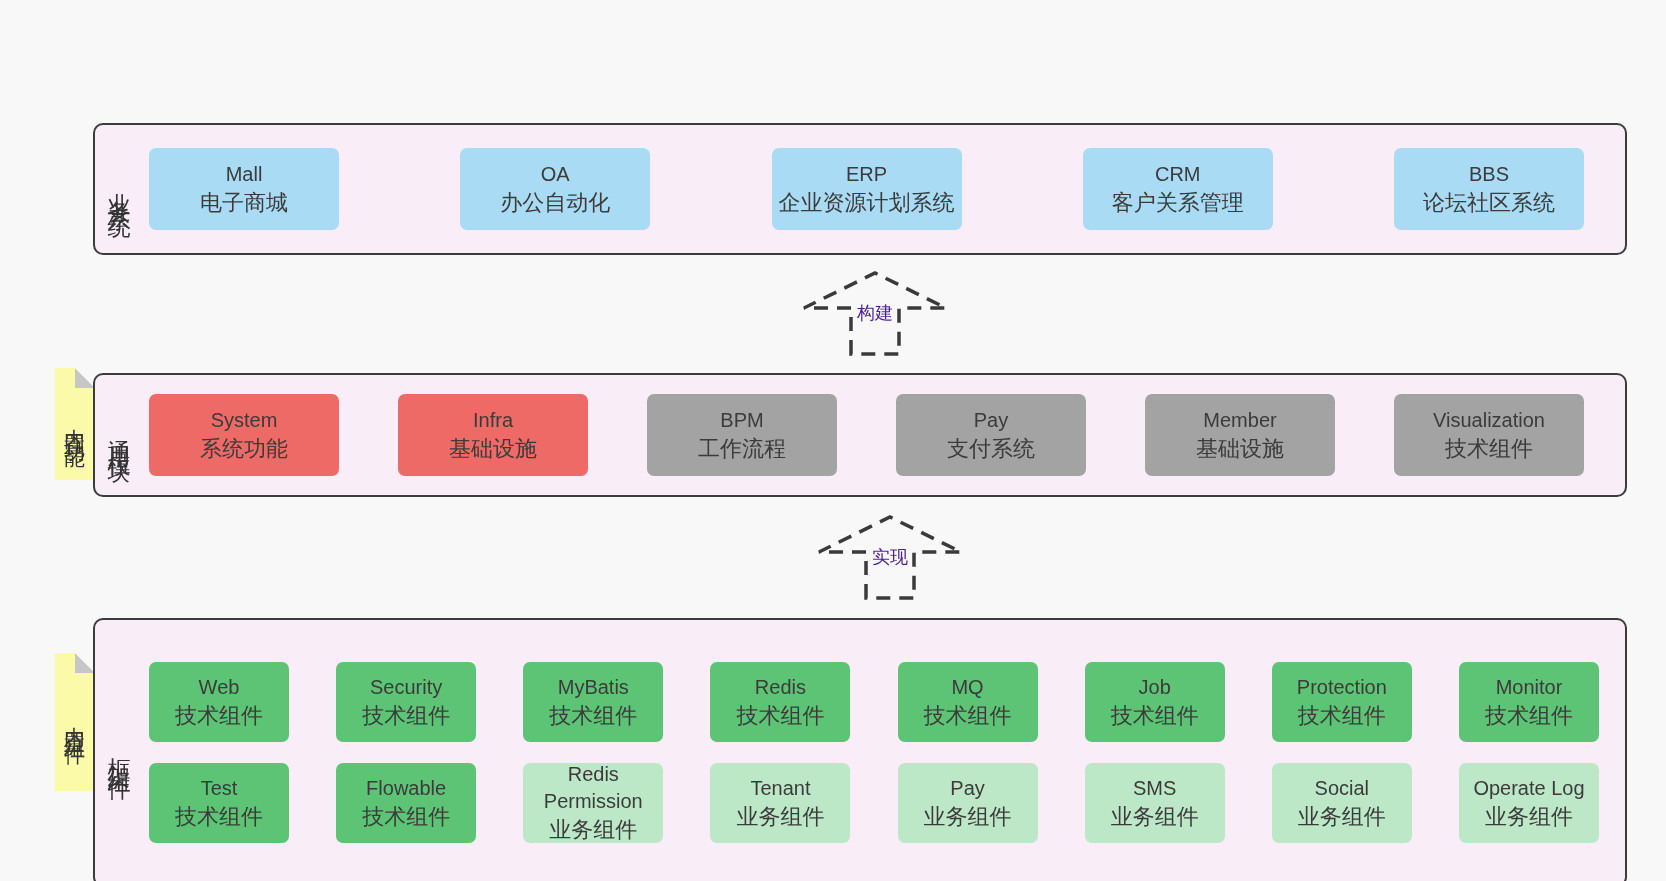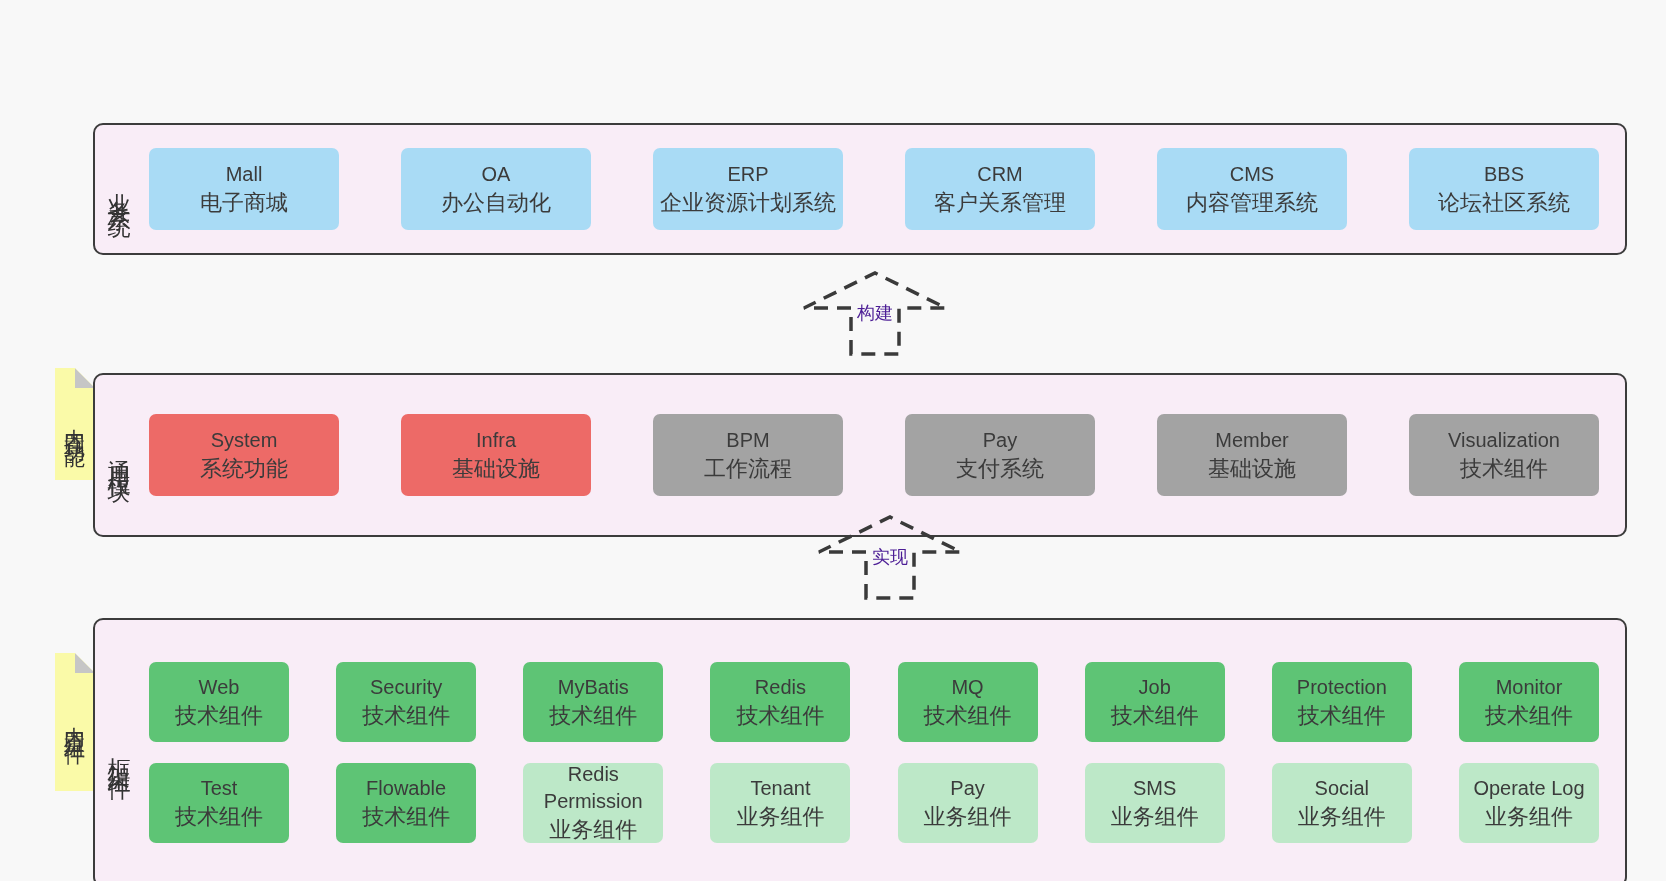--- a/index.html
+++ b/index.html
@@ -14,41 +14,41 @@
   .layer{
     position:absolute;left:93px;width:1534px;
     background:#f9edf7;
     border:2px solid #3c3c3c;
     border-radius:10px;
     box-sizing:border-box;
     display:flex;
     z-index:1;
   }
   #layer-business{top:123px;height:132px;}
-  #layer-modules{top:373px;height:164px;}
+  #layer-modules{top:373px;height:124px;}
   #layer-components{top:618px;height:269px;}
 
   .layer-label{
     width:48px;
     display:flex;align-items:center;justify-content:center;
     flex:0 0 48px;
   }
   .layer-label span{
     writing-mode:vertical-rl;
     text-orientation:upright;
     font-size:23px;
     letter-spacing:7px;
     color:#333;
     line-height:1;
   }
 
   .boxes{
     flex:1;
     display:flex;align-items:center;justify-content:space-between;
-    padding:0 26px 0 6px;
+    padding:0 41px 0 6px;
   }
   .box{
     height:82px;
     border-radius:7px;
     display:flex;flex-direction:column;align-items:center;justify-content:center;
     text-align:center;
     line-height:1.35;
   }
   .boxes .box{width:190px;}
   .box .box-title{font-size:20px;}
@@ -125,24 +125,20 @@
       </div>
       <div class="box v-blue">
         <span class="box-title">ERP</span>
         <span class="box-sub">企业资源计划系统</span>
       </div>
       <div class="box v-blue">
         <span class="box-title">CRM</span>
         <span class="box-sub">客户关系管理</span>
       </div>
       <div class="box v-blue">
-        <span class="box-title">CMS</span>
-        <span class="box-sub">内容管理系统</span>
-      </div>
-      <div class="box v-blue">
         <span class="box-title">BBS</span>
         <span class="box-sub">论坛社区系统</span>
       </div>
     </div>
 </div>
 
 <div class="arrow" id="arrow-build">
   <svg width="150" height="86" viewBox="0 0 150 86">
     <path d="M51,84 L51,38 L4,38 L75,3 L146,38 L99,38 L99,84 Z" fill="none" stroke="#3a3a3a" stroke-width="3.5" stroke-dasharray="14 9"></path>
   </svg>

